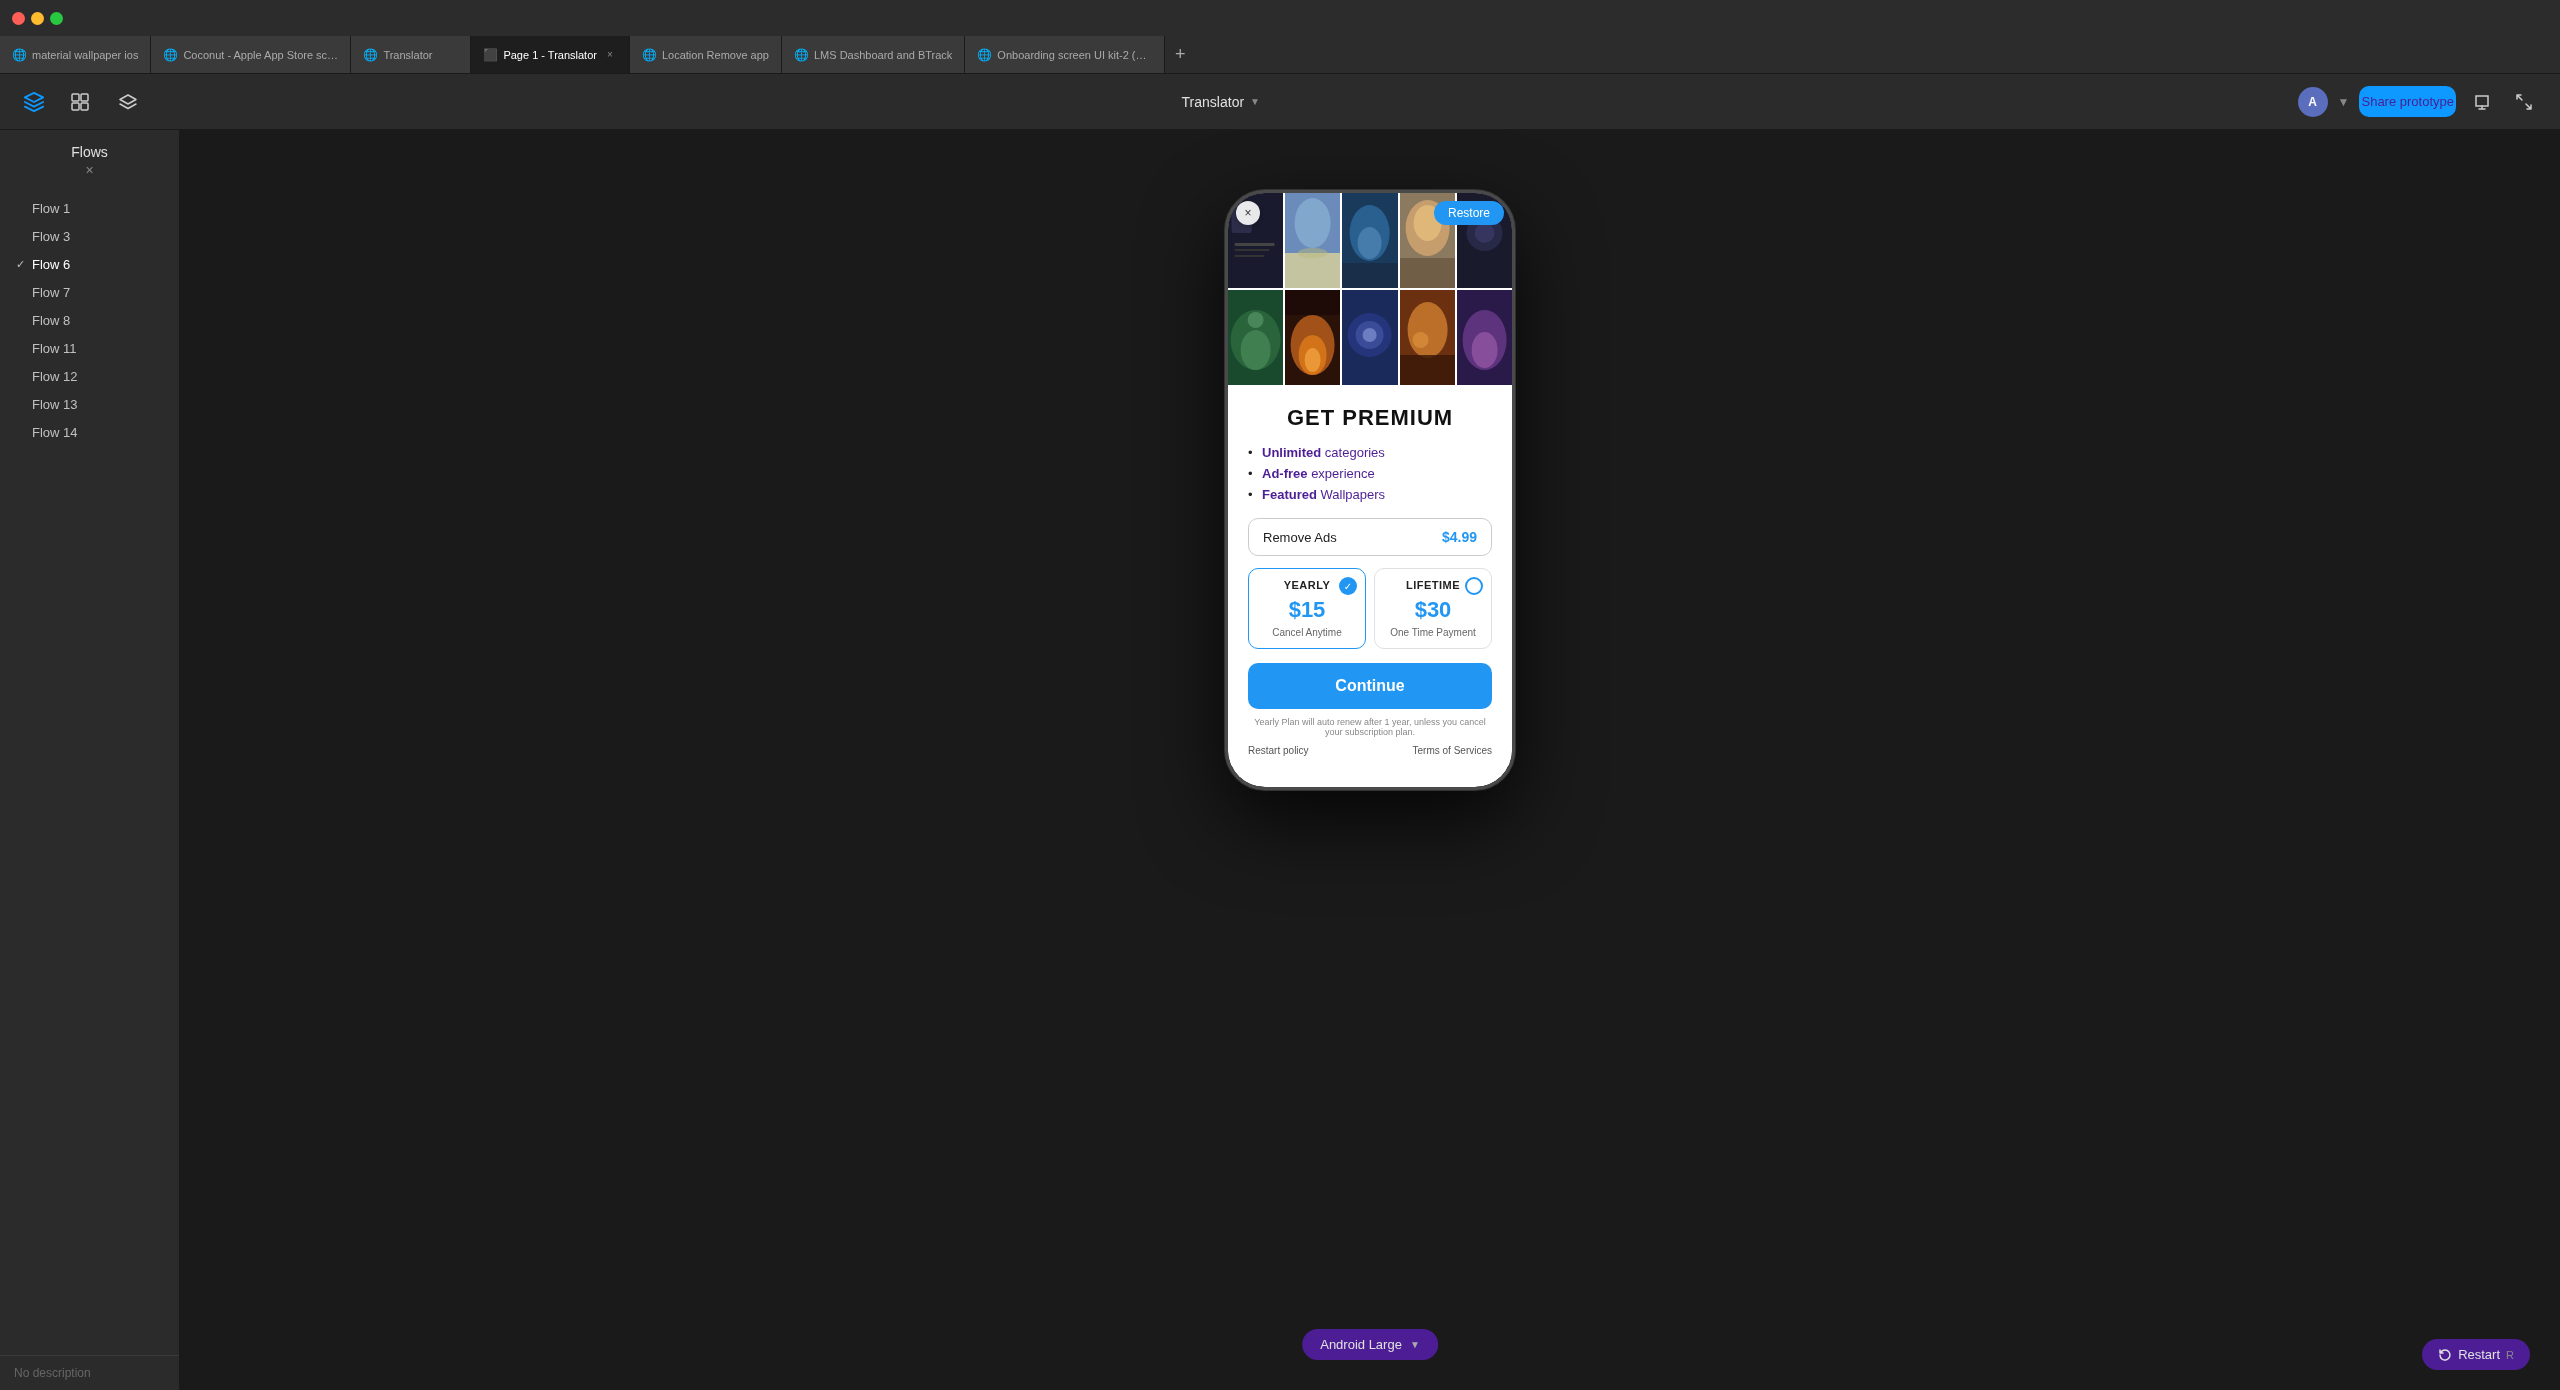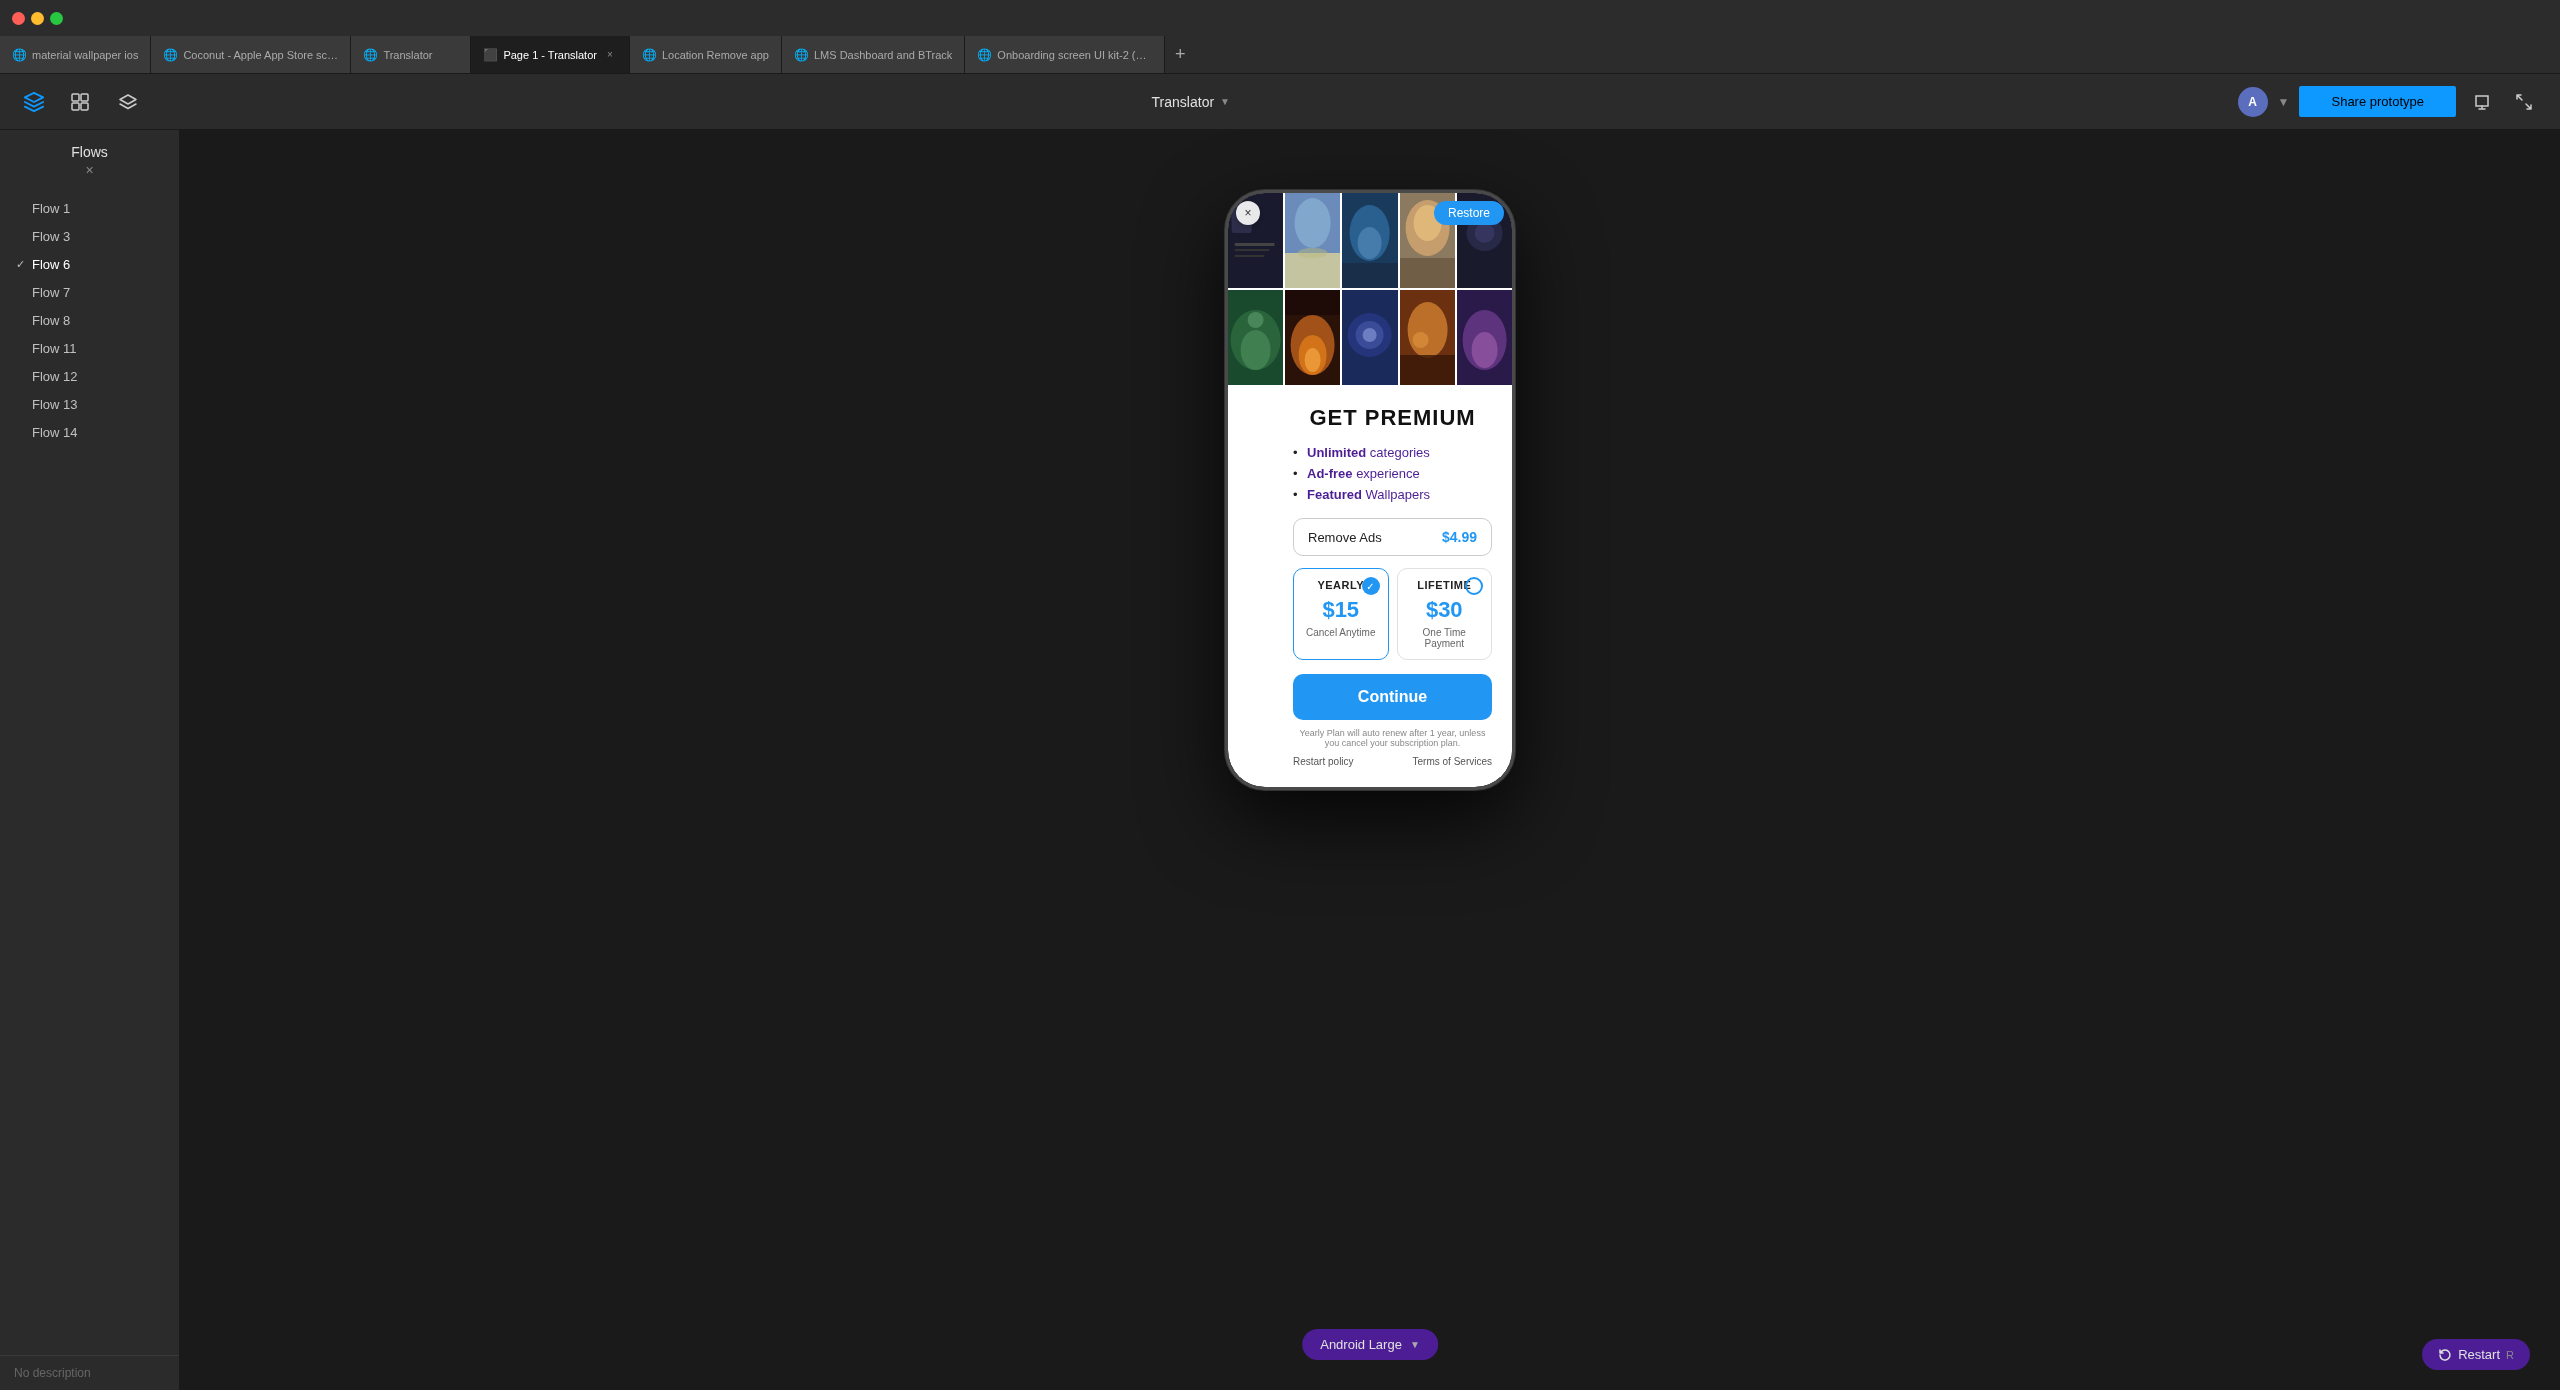--- a/index.html
+++ b/index.html
@@ -76,24 +76,24 @@
     }
     .app-title-area .chevron { color: #888; font-size: 10px; }
     .app-right { display: flex; align-items: center; gap: 10px; margin-left: auto; }
     .avatar-btn {
       width: 30px; height: 30px; border-radius: 50%; background: #5a6ebd;
       display: flex; align-items: center; justify-content: center;
       color: #fff; font-size: 12px; font-weight: 600; cursor: pointer;
     }
     .share-prototype-btn {
       background: #0d99ff;
-      color: #000000;
+      color: #4c1d95;
       border: none;
-      border-radius: 2px;
-      padding: 8px 32px;
+      border-radius: 10px;
+      padding: 8px 2px;
       font-size: 13px;
       font-weight: 500;
       cursor: pointer;
       white-space: nowrap;
     }
     .icon-btn {
       width: 32px; height: 32px; display: flex; align-items: center; justify-content: center;
       color: #ccc; cursor: pointer; border-radius: 4px;
     }
 
@@ -236,21 +236,20 @@
       font-size: 12px;
       font-weight: 500;
       z-index: 10;
     }
 
     
     .premium-section {
       background: #fff;
       padding: 20px 20px 10px;
       text-align: left;
-      margin-left: 45px;
     }
     .premium-title {
       text-align: center;
       font-size: 22px;
       font-weight: 900;
       color: #111;
       margin-bottom: 14px;
       letter-spacing: 1px;
     }
     .premium-features { list-style: none; margin-bottom: 16px; }

